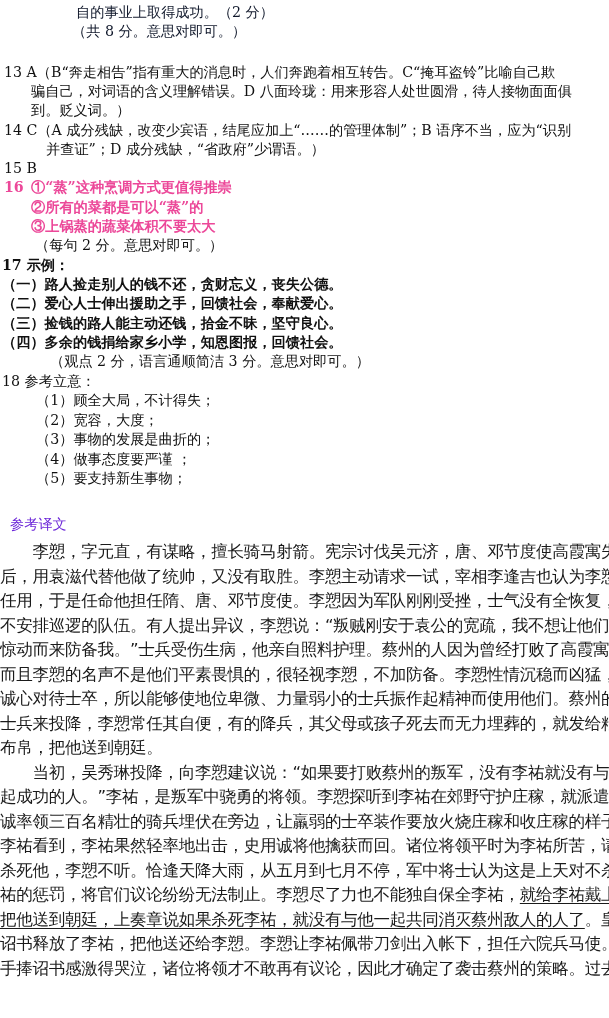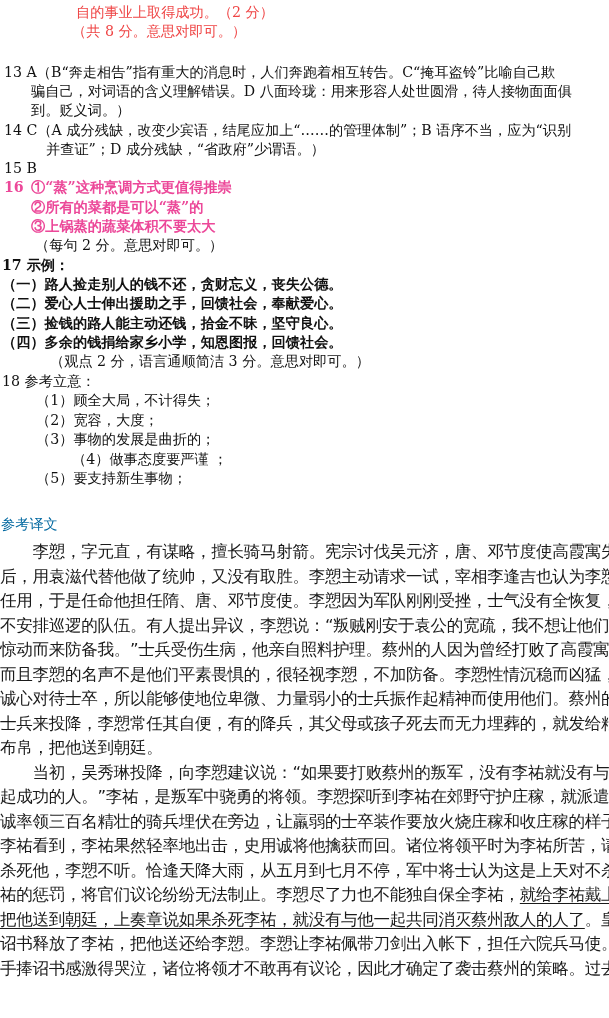--- a/index.html
+++ b/index.html
@@ -1,25 +1,25 @@
 <!DOCTYPE html>
 <html><head>
 <meta charset="utf-8">
 <style>
   html, body { margin: 0; padding: 0; background: #ffffff; }
   body { width: 609px; height: 1018px; overflow: hidden; position: relative;
          font-family: "DejaVu Serif", "Liberation Serif", serif; color: #111; }
   .ln { position: absolute; white-space: nowrap; line-height: 1; }
   .s14 { font-size: 14.2px; }
-  .blue { color: #ef4444; }
+  .blue { color: #0f172a; }
   .red { color: #ec4899; font-weight: bold; }
   .bold { font-weight: bold; }
   .sans { font-family: "DejaVu Sans", "Liberation Sans", sans-serif; font-size: 16.6px; color: #1a1a1a; letter-spacing: -0.35px; }
   .u { text-decoration: underline; text-underline-offset: 3px; }
-  .gray { color: #0369a1; }
+  .gray { color: #6d28d9; margin-left: 9px; }
 </style>
 </head>
 <body>
 
 <div class="ln s14 blue" style="left:76px; top:5px;">自的事业上取得成功。（2 分）</div>
 <div class="ln s14 blue" style="left:72px; top:24px;">（共 8 分。意思对即可。）</div>
 
 <div>
   <div class="ln s14" style="left:4px; top:65px;">13 A（B“奔走相告”指有重大的消息时，人们奔跑着相互转告。C“掩耳盗铃”比喻自己欺</div>
   <div class="ln s14" style="left:31px; top:84px;">骗自己，对词语的含义理解错误。D 八面玲珑：用来形容人处世圆滑，待人接物面面俱</div>
@@ -48,21 +48,21 @@
   <div class="ln s14 bold" style="left:2px; top:316px;">（三）捡钱的路人能主动还钱，拾金不昧，坚守良心。</div>
   <div class="ln s14 bold" style="left:2px; top:335px;">（四）多余的钱捐给家乡小学，知恩图报，回馈社会。</div>
   <div class="ln s14" style="left:50px; top:354px;">（观点 2 分，语言通顺简洁 3 分。意思对即可。）</div>
 </div>
 
 <div>
   <div class="ln s14" style="left:2px; top:374px;">18 参考立意：</div>
   <div class="ln s14" style="left:36px; top:393px;">（1）顾全大局，不计得失；</div>
   <div class="ln s14" style="left:36px; top:413px;">（2）宽容，大度；</div>
   <div class="ln s14" style="left:36px; top:432px;">（3）事物的发展是曲折的；</div>
-  <div class="ln s14" style="left:36px; top:452px;margin-left:36px;">（4）做事态度要严谨 ；</div>
+  <div class="ln s14" style="left:36px; top:452px;">（4）做事态度要严谨 ；</div>
   <div class="ln s14" style="left:36px; top:471px;">（5）要支持新生事物；</div>
 </div>
 
 <div>
   <div class="ln s14 gray" style="left:1px; top:517px;">参考译文</div>
 
   <div class="ln sans" style="left:0px; top:544px;">　　李愬，字元直，有谋略，擅长骑马射箭。宪宗讨伐吴元济，唐、邓节度使高霞寓失败以</div>
   <div class="ln sans" style="left:0px; top:569px;">后，用袁滋代替他做了统帅，又没有取胜。李愬主动请求一试，宰相李逢吉也认为李愬可以</div>
   <div class="ln sans" style="left:0px; top:593px;">任用，于是任命他担任隋、唐、邓节度使。李愬因为军队刚刚受挫，士气没有全恢复，于是</div>
   <div class="ln sans" style="left:0px; top:618px;">不安排巡逻的队伍。有人提出异议，李愬说：“叛贼刚安于袁公的宽疏，我不想让他们受到</div>

